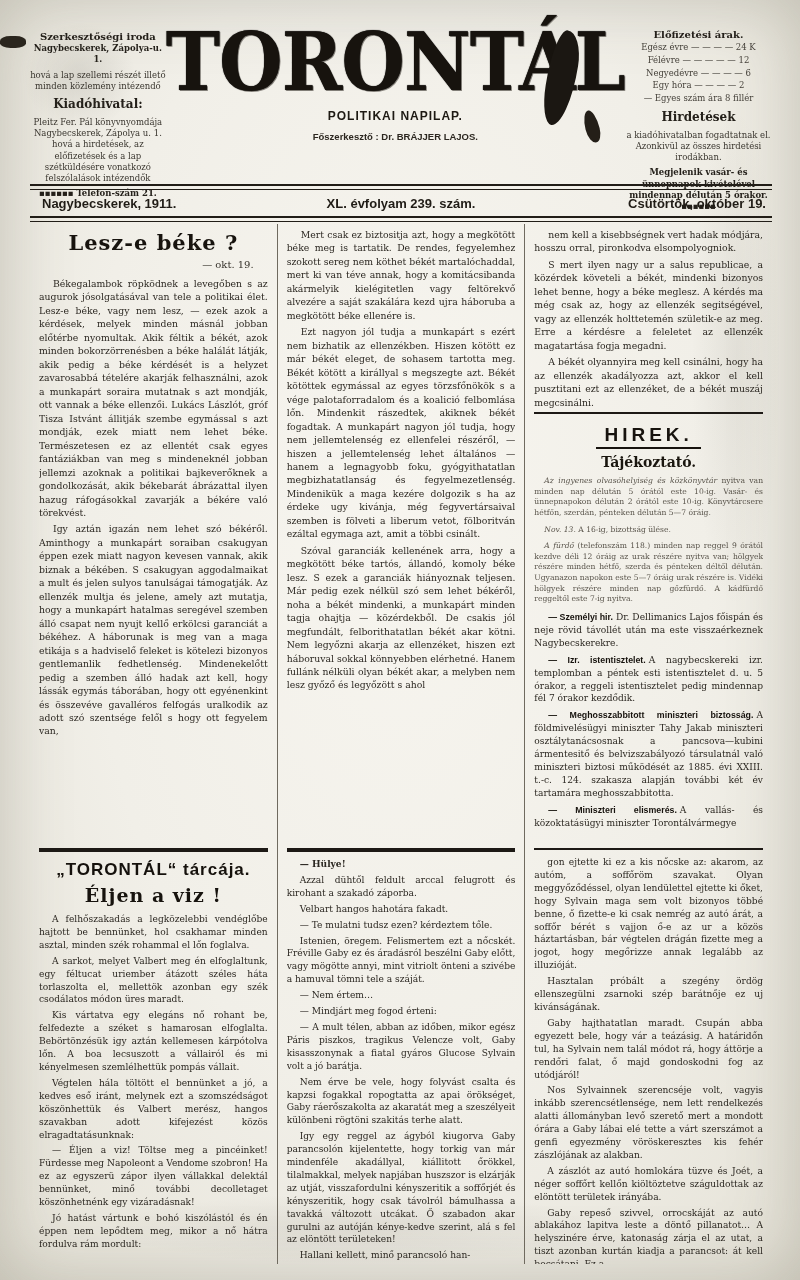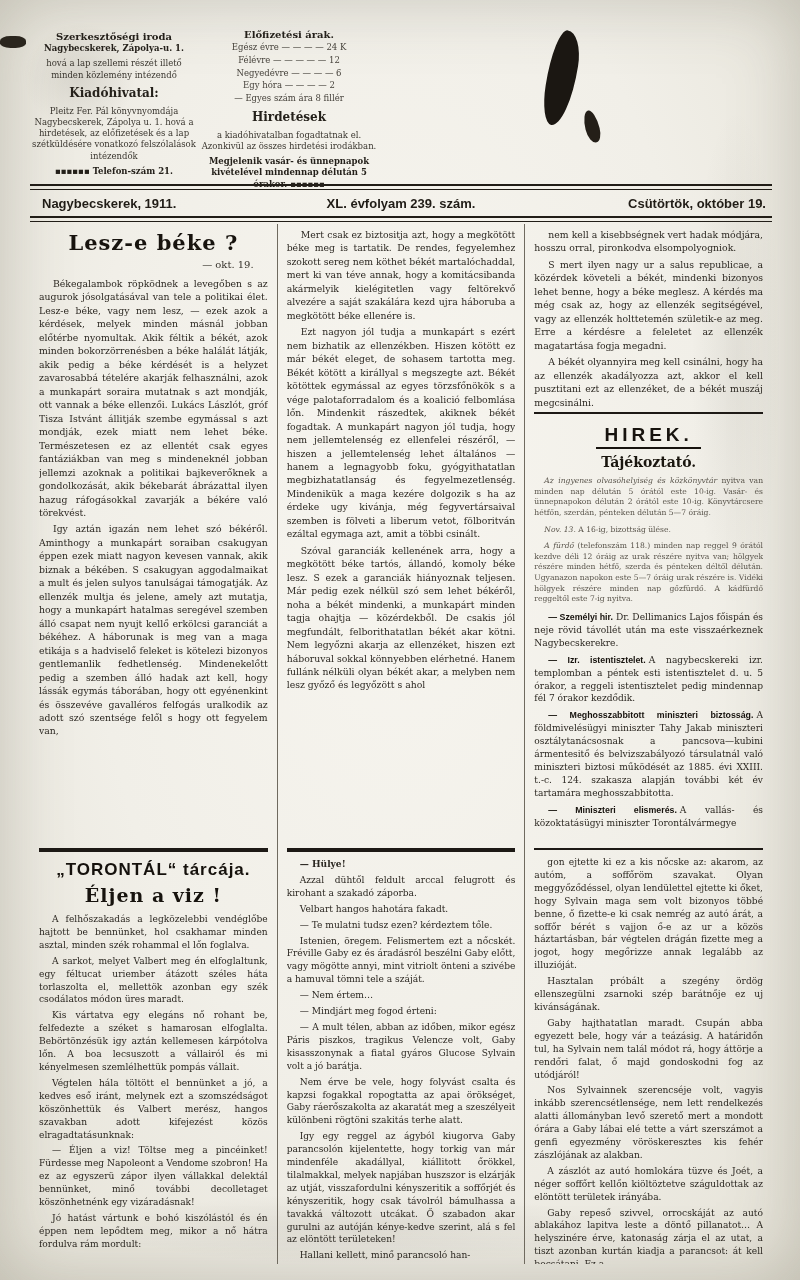--- a/index.html
+++ b/index.html
@@ -106,20 +106,25 @@
       <div class="b t10">Szerkesztőségi iroda</div>
       <div class="b">Nagybecskerek, Zápolya-u. 1.</div>
       <div class="gap">hová a lap szellemi részét illető minden közlemény intézendő</div>
       <div class="b t12">Kiadóhivatal:</div>
       <div class="gap just">Pleitz Fer. Pál könyvnyomdája Nagybecskerek, Zápolya u. 1. hová a hirdetések, az előfizetések és a lap szétküldésére vonatkozó felszólalások intézendők</div>
       <div class="gap b">
         <span>▪▪▪▪▪▪</span>
         <span>Telefon-szám 21.</span>
       </div>
     </div>
+    <div class="hbox hc">
+      <div class="mast-title">TORONTÁL</div>
+      <div class="mast-sub">POLITIKAI NAPILAP.</div>
+      <div class="mast-ed">Főszerkesztő : Dr. BRÁJJER LAJOS.</div>
+    </div>
     <div class="hbox hr">
       <div class="b t10">Előfizetési árak.</div>
       <div class="price-row">Egész évre — — — — 24 K</div>
       <div class="price-row">Félévre — — — — — 12</div>
       <div class="price-row">Negyedévre — — — — 6</div>
       <div class="price-row">Egy hóra — — — — 2</div>
       <div class="price-row">— Egyes szám ára 8 fillér</div>
       <div class="b t12">Hirdetések</div>
       <div class="gap just">a kiadóhivatalban fogadtatnak el. Azonkivül az összes hirdetési irodákban.</div>
       <div class="gap b just">

